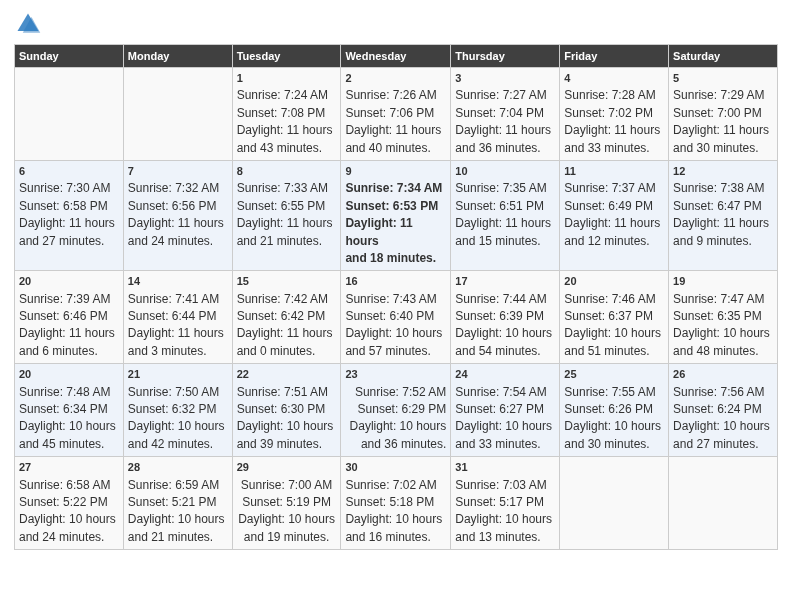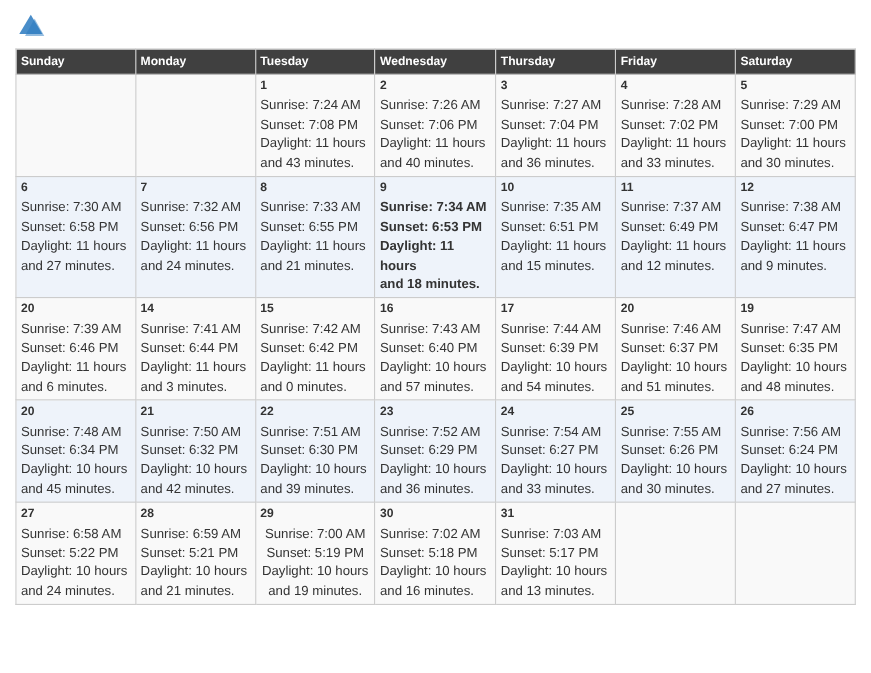--- a/index.html
+++ b/index.html
@@ -287,21 +287,21 @@
           </td>
           <td>
             <span class="day-num">22</span>
             <div class="day-info" style="white-space: pre-line;">Sunrise: 7:51 AM
 Sunset: 6:30 PM
 Daylight: 10 hours
 and 39 minutes.</div>
           </td>
           <td>
             <span class="day-num">23</span>
-            <div class="day-info" style="white-space: pre-line;">Sunrise: 7:52 AM
+            <div class="day-info" style="white-space: pre-line; text-align: right;">Sunrise: 7:52 AM
 Sunset: 6:29 PM
 Daylight: 10 hours
 and 36 minutes.</div>
           </td>
           <td>
             <span class="day-num">24</span>
             <div class="day-info" style="white-space: pre-line;">Sunrise: 7:54 AM
 Sunset: 6:27 PM
 Daylight: 10 hours
 and 33 minutes.</div>

